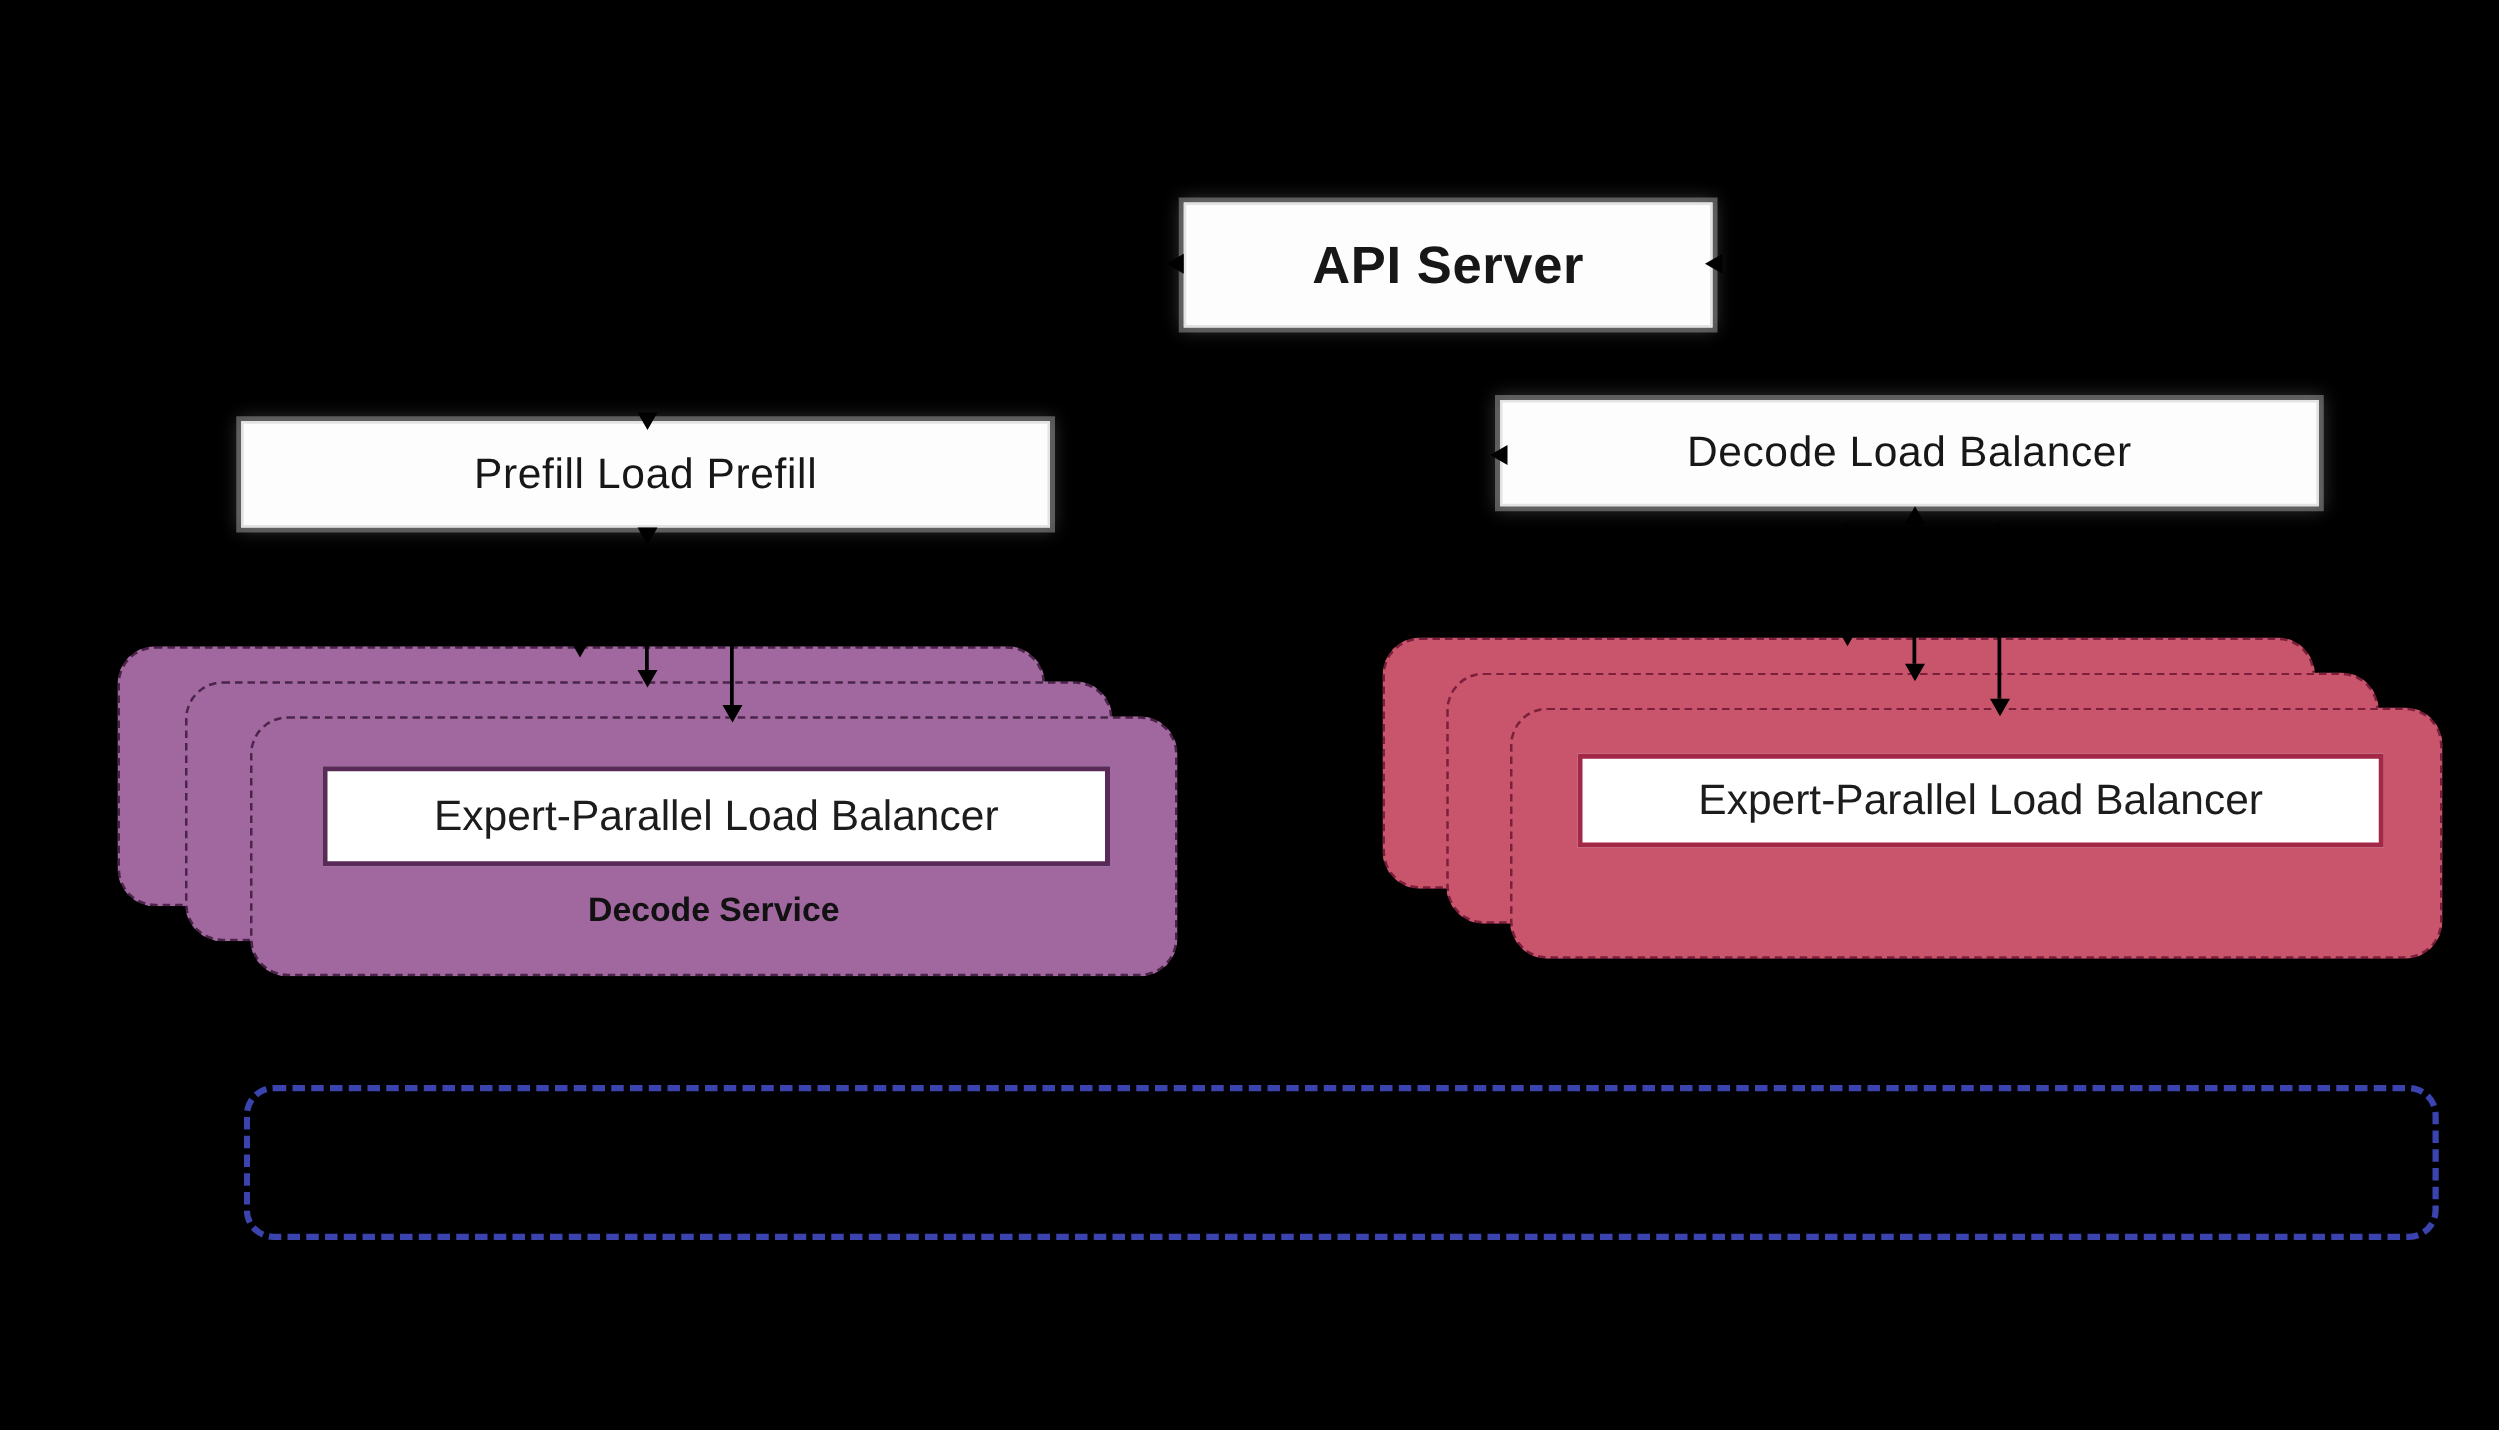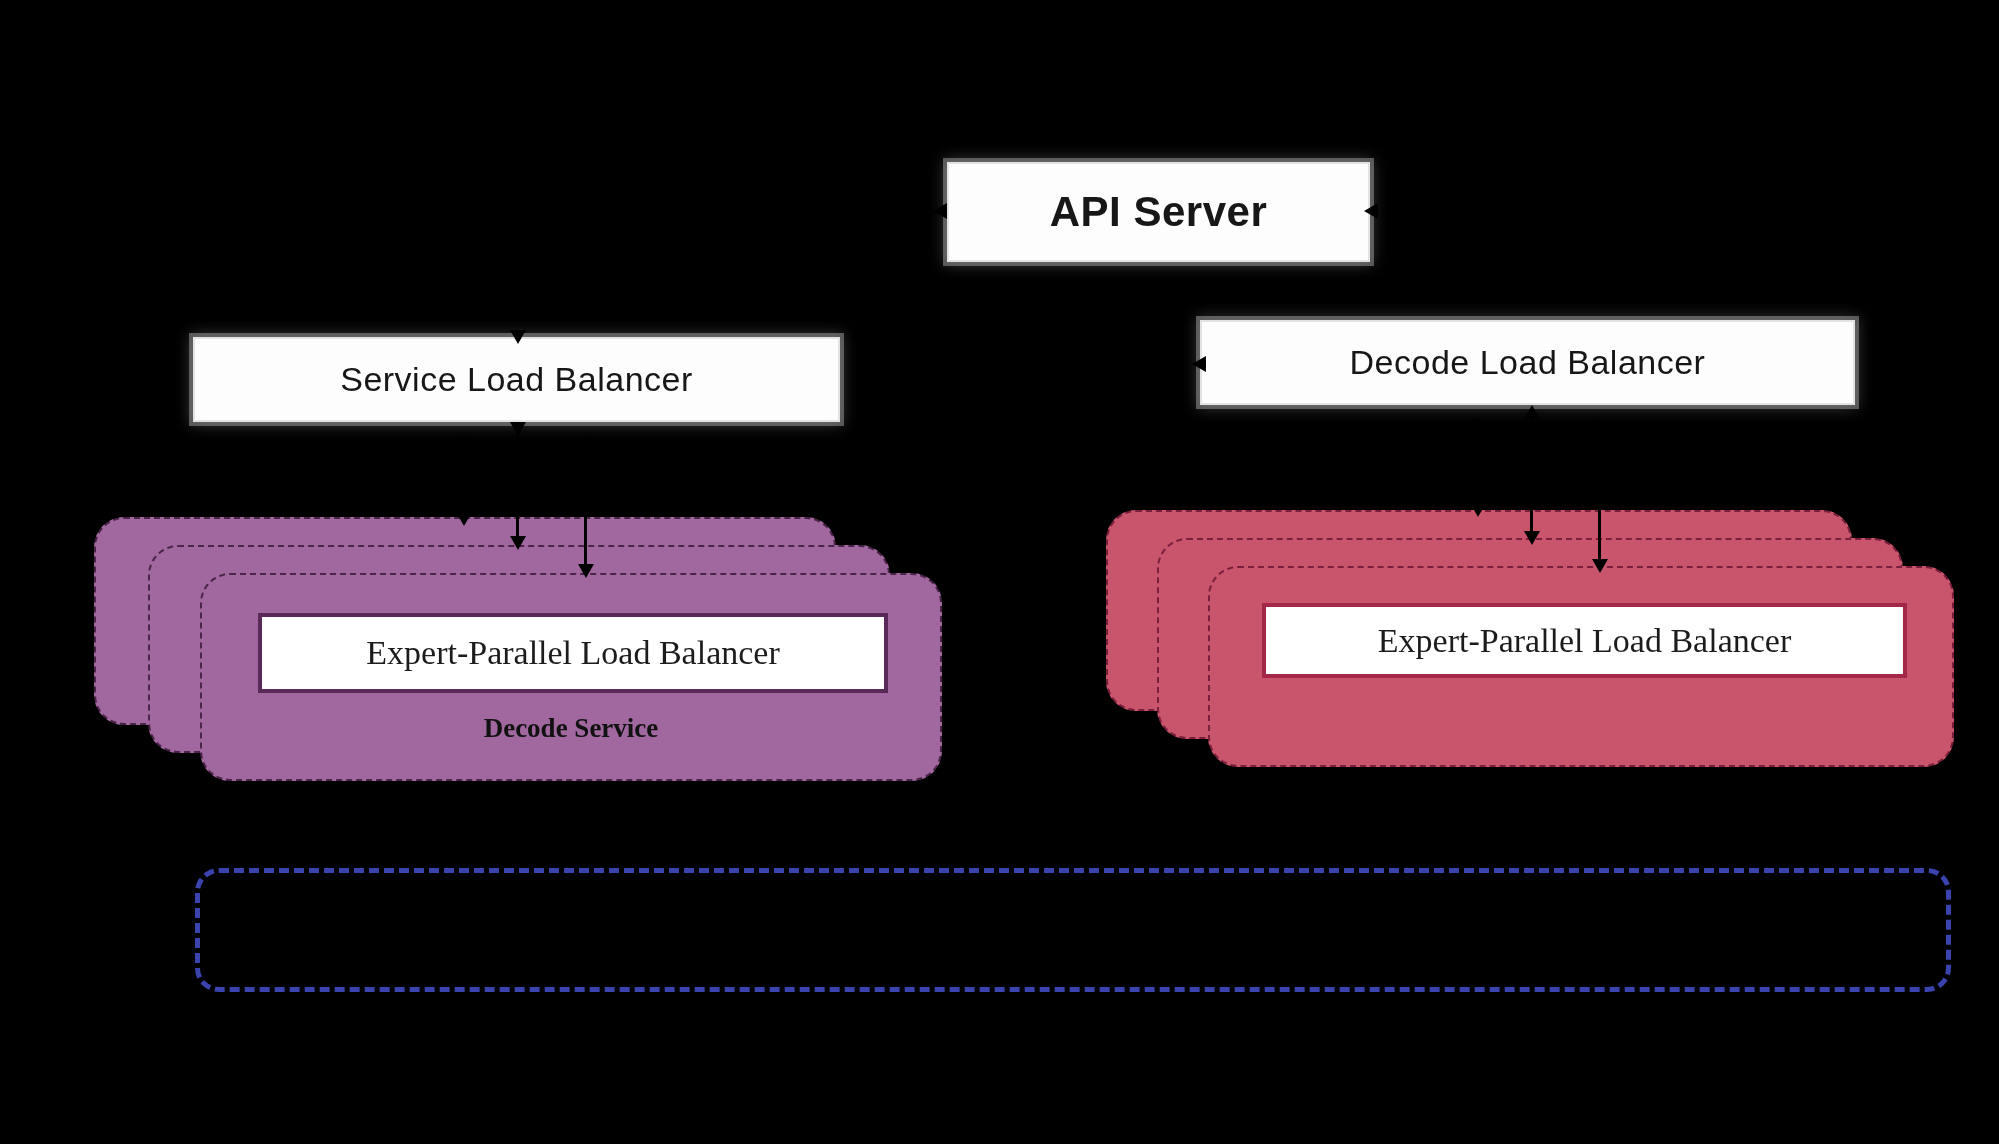--- a/index.html
+++ b/index.html
@@ -21,21 +21,20 @@
     color:#171717;
     box-sizing:border-box;
   }
   .lb-label{font-size:34px;font-weight:400;letter-spacing:0.5px;}
   .api-label{font-size:42px;font-weight:700;letter-spacing:0.5px;}
   
   .card{
     position:absolute;
     border-radius:30px;
     box-sizing:border-box;
-    font-family:Liberation Serif, serif;
   }
   .card.prefill{
     width:742px;height:208px;
     background:var(--prefill-fill,#A1689F);
     border:2px dashed var(--prefill-dash,#4B2449);
   }
   .card.decode{
     width:746px;height:201px;
     background:var(--decode-fill,#C9556D);
     border:2px dashed var(--decode-dash,#7C1F3C);
@@ -76,21 +75,21 @@
 </head>
 <body>
 
 <div class="canvas">
 
   <div class="wbox z4" style="left:907px;top:162px;width:423px;height:100px;">
     <span class="api-label">API Server</span>
   </div>
 
   <div class="wbox z4" style="left:153px;top:337px;width:647px;height:85px;">
-    <span class="lb-label">Service Load Balancer</span>
+    <span class="lb-label">Prefill Load Prefill</span>
   </div>
 
   <div class="wbox z4" style="left:1160px;top:320px;width:655px;height:85px;">
     <span class="lb-label">Decode Load Balancer</span>
   </div>
 
   <div>
     <div class="card prefill z1" style="left:54px;top:517px;"></div>
     <div class="card prefill z2" style="left:108px;top:545px;"></div>
     <div class="card prefill z3" style="left:160px;top:573px;">

